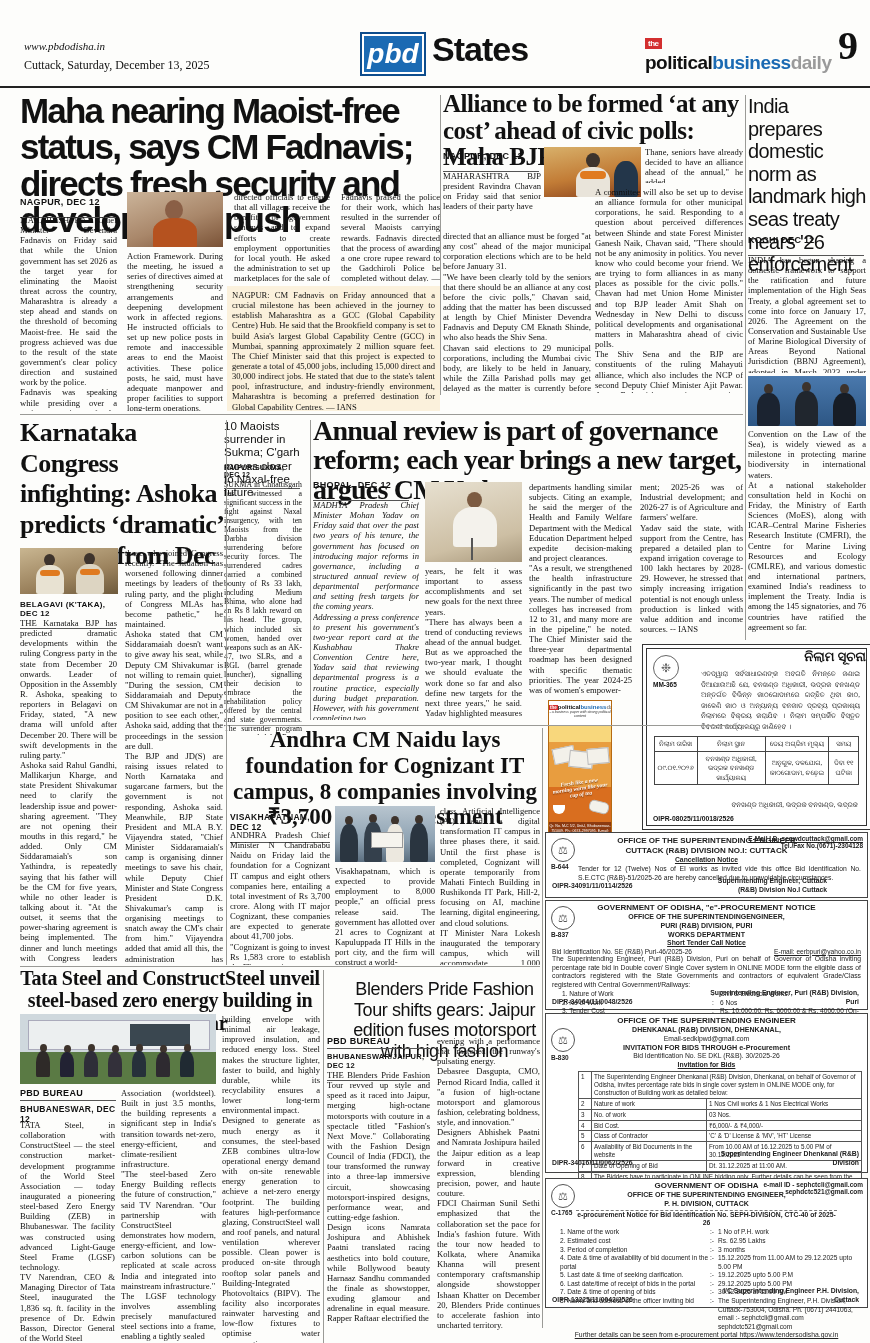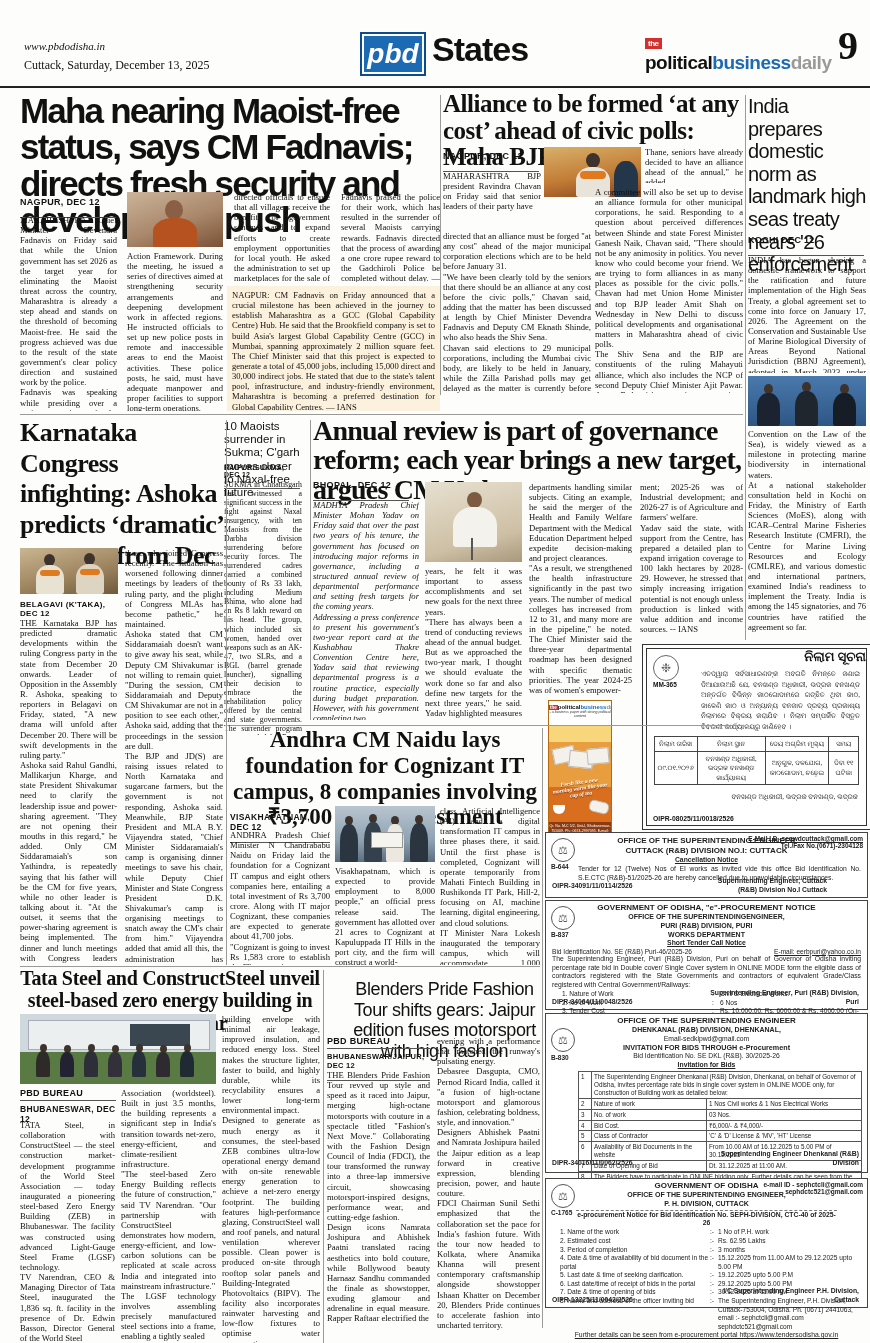--- a/index.html
+++ b/index.html
@@ -273,21 +273,21 @@
         <th>ସମୟ</th>
       </tr>
       <tr>
         <td>୦୯.୦୧.୨୦୨୬</td>
         <td>ବନଖଣ୍ଡ ଅଧିକାରୀ, ଭଦ୍ରକ ବନଖଣ୍ଡ କାର୍ଯ୍ୟାଳୟ</td>
         <td>ଅନୁଗୁଳ, ଦଳଯୋଗ, କାଠଗୋଦାମ, ଚଢ଼େଇ</td>
         <td>ଦିବା ୧୧ ଘଟିକା</td>
       </tr>
     </tbody>
       </table>
-    <div style="position:absolute;right:8px;bottom:22px;font:7px/1.4 'Liberation Serif',serif;text-align:right;">ବନଖଣ୍ଡ ଅଧିକାରୀ, ଭଦ୍ରକ ବନଖଣ୍ଡ, ଭଦ୍ରକ</div>
+    <div style="position:absolute;right:8px;bottom:14px;font:7px/1.4 'Liberation Serif',serif;text-align:right;">ବନଖଣ୍ଡ ଅଧିକାରୀ, ଭଦ୍ରକ ବନଖଣ୍ଡ, ଭଦ୍ରକ</div>
     <div style="position:absolute;left:6px;bottom:3px;" class="nref">OIPR-08025/11/0018/2526</div>
   </div>
 
   <div class="notice" style="left:545px;top:832px;width:321px;height:64px;">
     <div class="emb">⚖</div>
     <div class="badge">B-644</div>
     <div style="position:absolute;right:4px;top:2px;font:bold 6.5px 'Liberation Sans',sans-serif;text-align:right;">
       <div class="nund">E-Mail I.D -seqwdcuttack@gmail.com</div>
       <div>Tel./Fax No.(0671)-2304128</div>
     </div>

